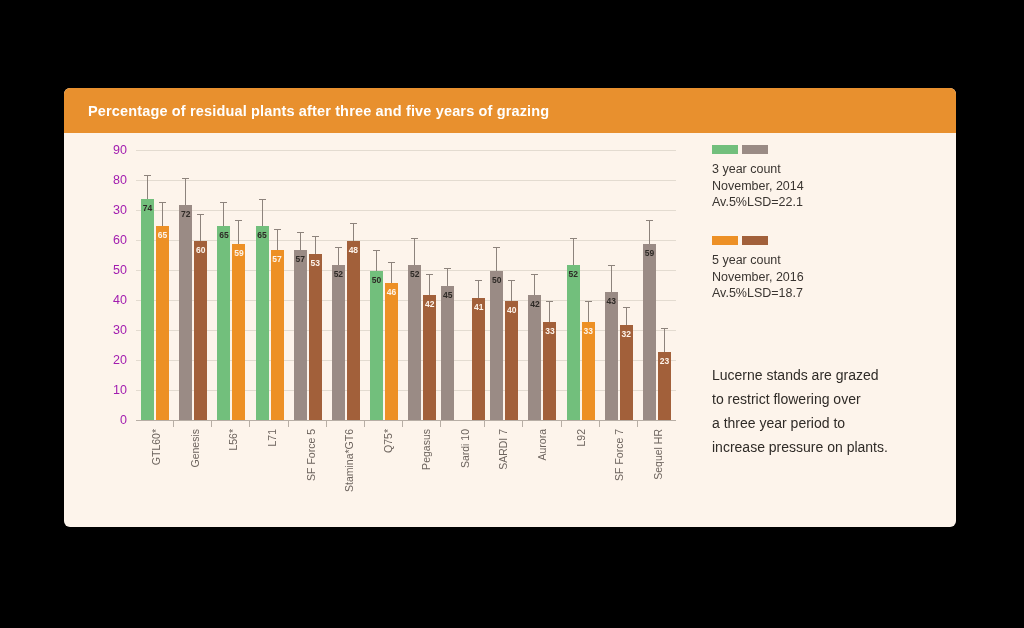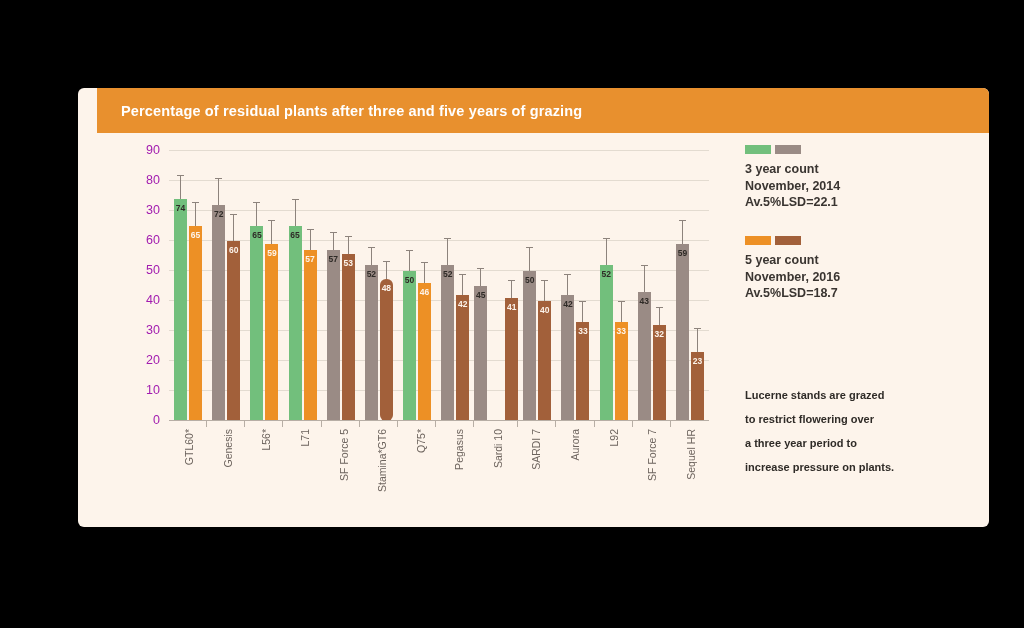--- a/index.html
+++ b/index.html
@@ -14,28 +14,27 @@
     overflow: hidden;
   }
   #root {
     position: relative;
     width: 1024px;
     height: 628px;
     background: #000000;
   }
   .panel {
     position: absolute;
-    left: 78px;
+    left: 64px;
     top: 88px;
     width: 892px;
     height: 439px;
     background: #fdf4eb;
     border-radius: 6px;
     overflow: hidden;
-    padding-left: 19px;
   }
   .panel-header {
     height: 45px;
     background: #e8902e;
     display: flex;
     align-items: center;
     padding-left: 24px;
     box-sizing: border-box;
   }
   .panel-title {
@@ -171,21 +170,20 @@
     margin-left: -5px;
   }
 
   
   .side {
     position: absolute;
     left: 648px;
     top: 0px;
     width: 244px;
     height: 394px;
-    font-weight: bold;
   }
   .legend-block { position: absolute; }
   .legend-swatches {
     display: flex;
     gap: 4px;
     margin-bottom: 7px;
   }
   .swatch {
     width: 26px;
     height: 9px;
@@ -194,24 +192,23 @@
     font-size: 12.5px;
     color: #3a3531;
     line-height: 16.5px;
     white-space: nowrap;
   }
   .caption {
     position: absolute;
     left: 0;
     top: 230px;
     width: 240px;
-    font-size: 11px;
+    font-size: 14px;
     color: #2f2b27;
     line-height: 24px;
-    margin-top: 20px;
   }
 </style>
 </head>
 <body>
 
 <div id="root">
   <div class="panel">
 
     <div class="panel-header">
       <span class="panel-title">Percentage of residual plants after three and five years of grazing</span>
@@ -329,21 +326,21 @@
                 </div>
                 <div class="group-sep"></div>
               </div>
               <div class="group">
                 <div class="bar" style="height: 156px; background: rgb(154, 139, 133);">
                   <span class="bar-label lbl-dark">52</span>
                   <div class="errbar" style="height: 18px;">
                     <div class="errcap"></div>
                   </div>
                 </div>
-                <div class="bar" style="height: 142px; background: rgb(162, 96, 58); border-radius: 6px;">
+                <div class="bar" style="height: 180px; background: rgb(162, 96, 58);">
                   <span class="bar-label lbl-light">48</span>
                   <div class="errbar" style="height: 18px;">
                     <div class="errcap"></div>
                   </div>
                 </div>
                 <div class="group-sep"></div>
               </div>
               <div class="group">
                 <div class="bar" style="height: 150px; background: rgb(114, 191, 124);">
                   <span class="bar-label lbl-dark">50</span>

